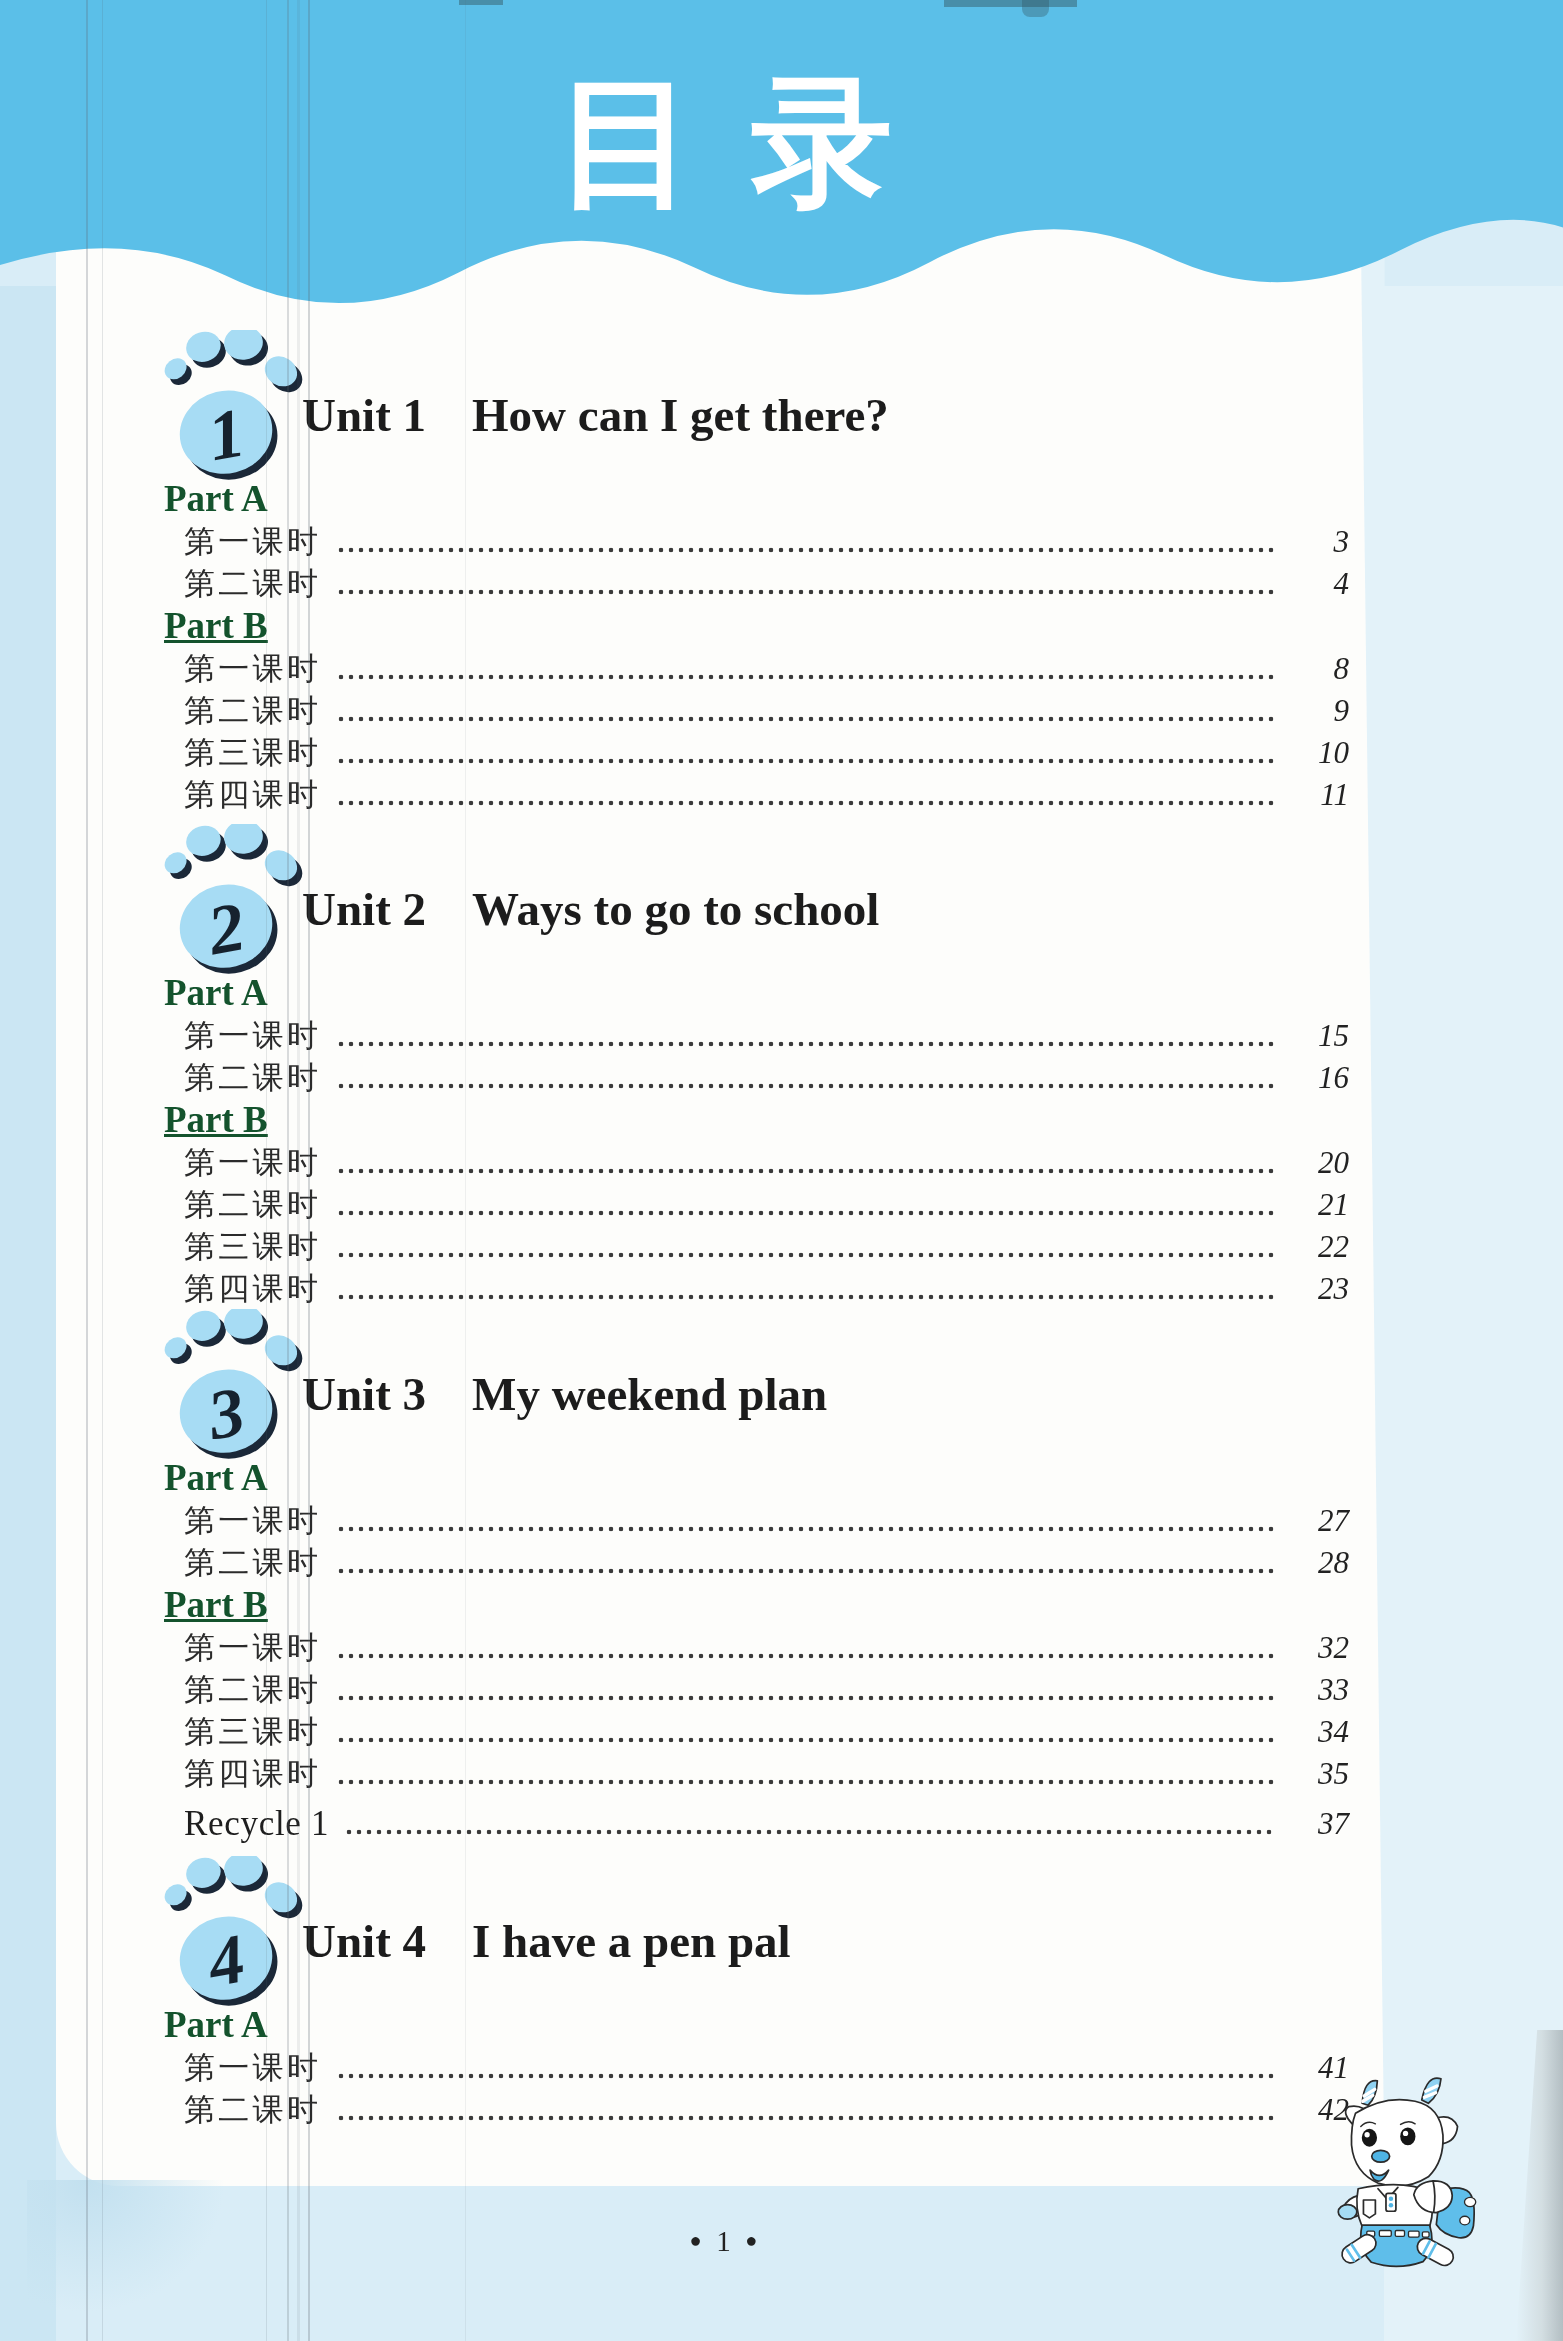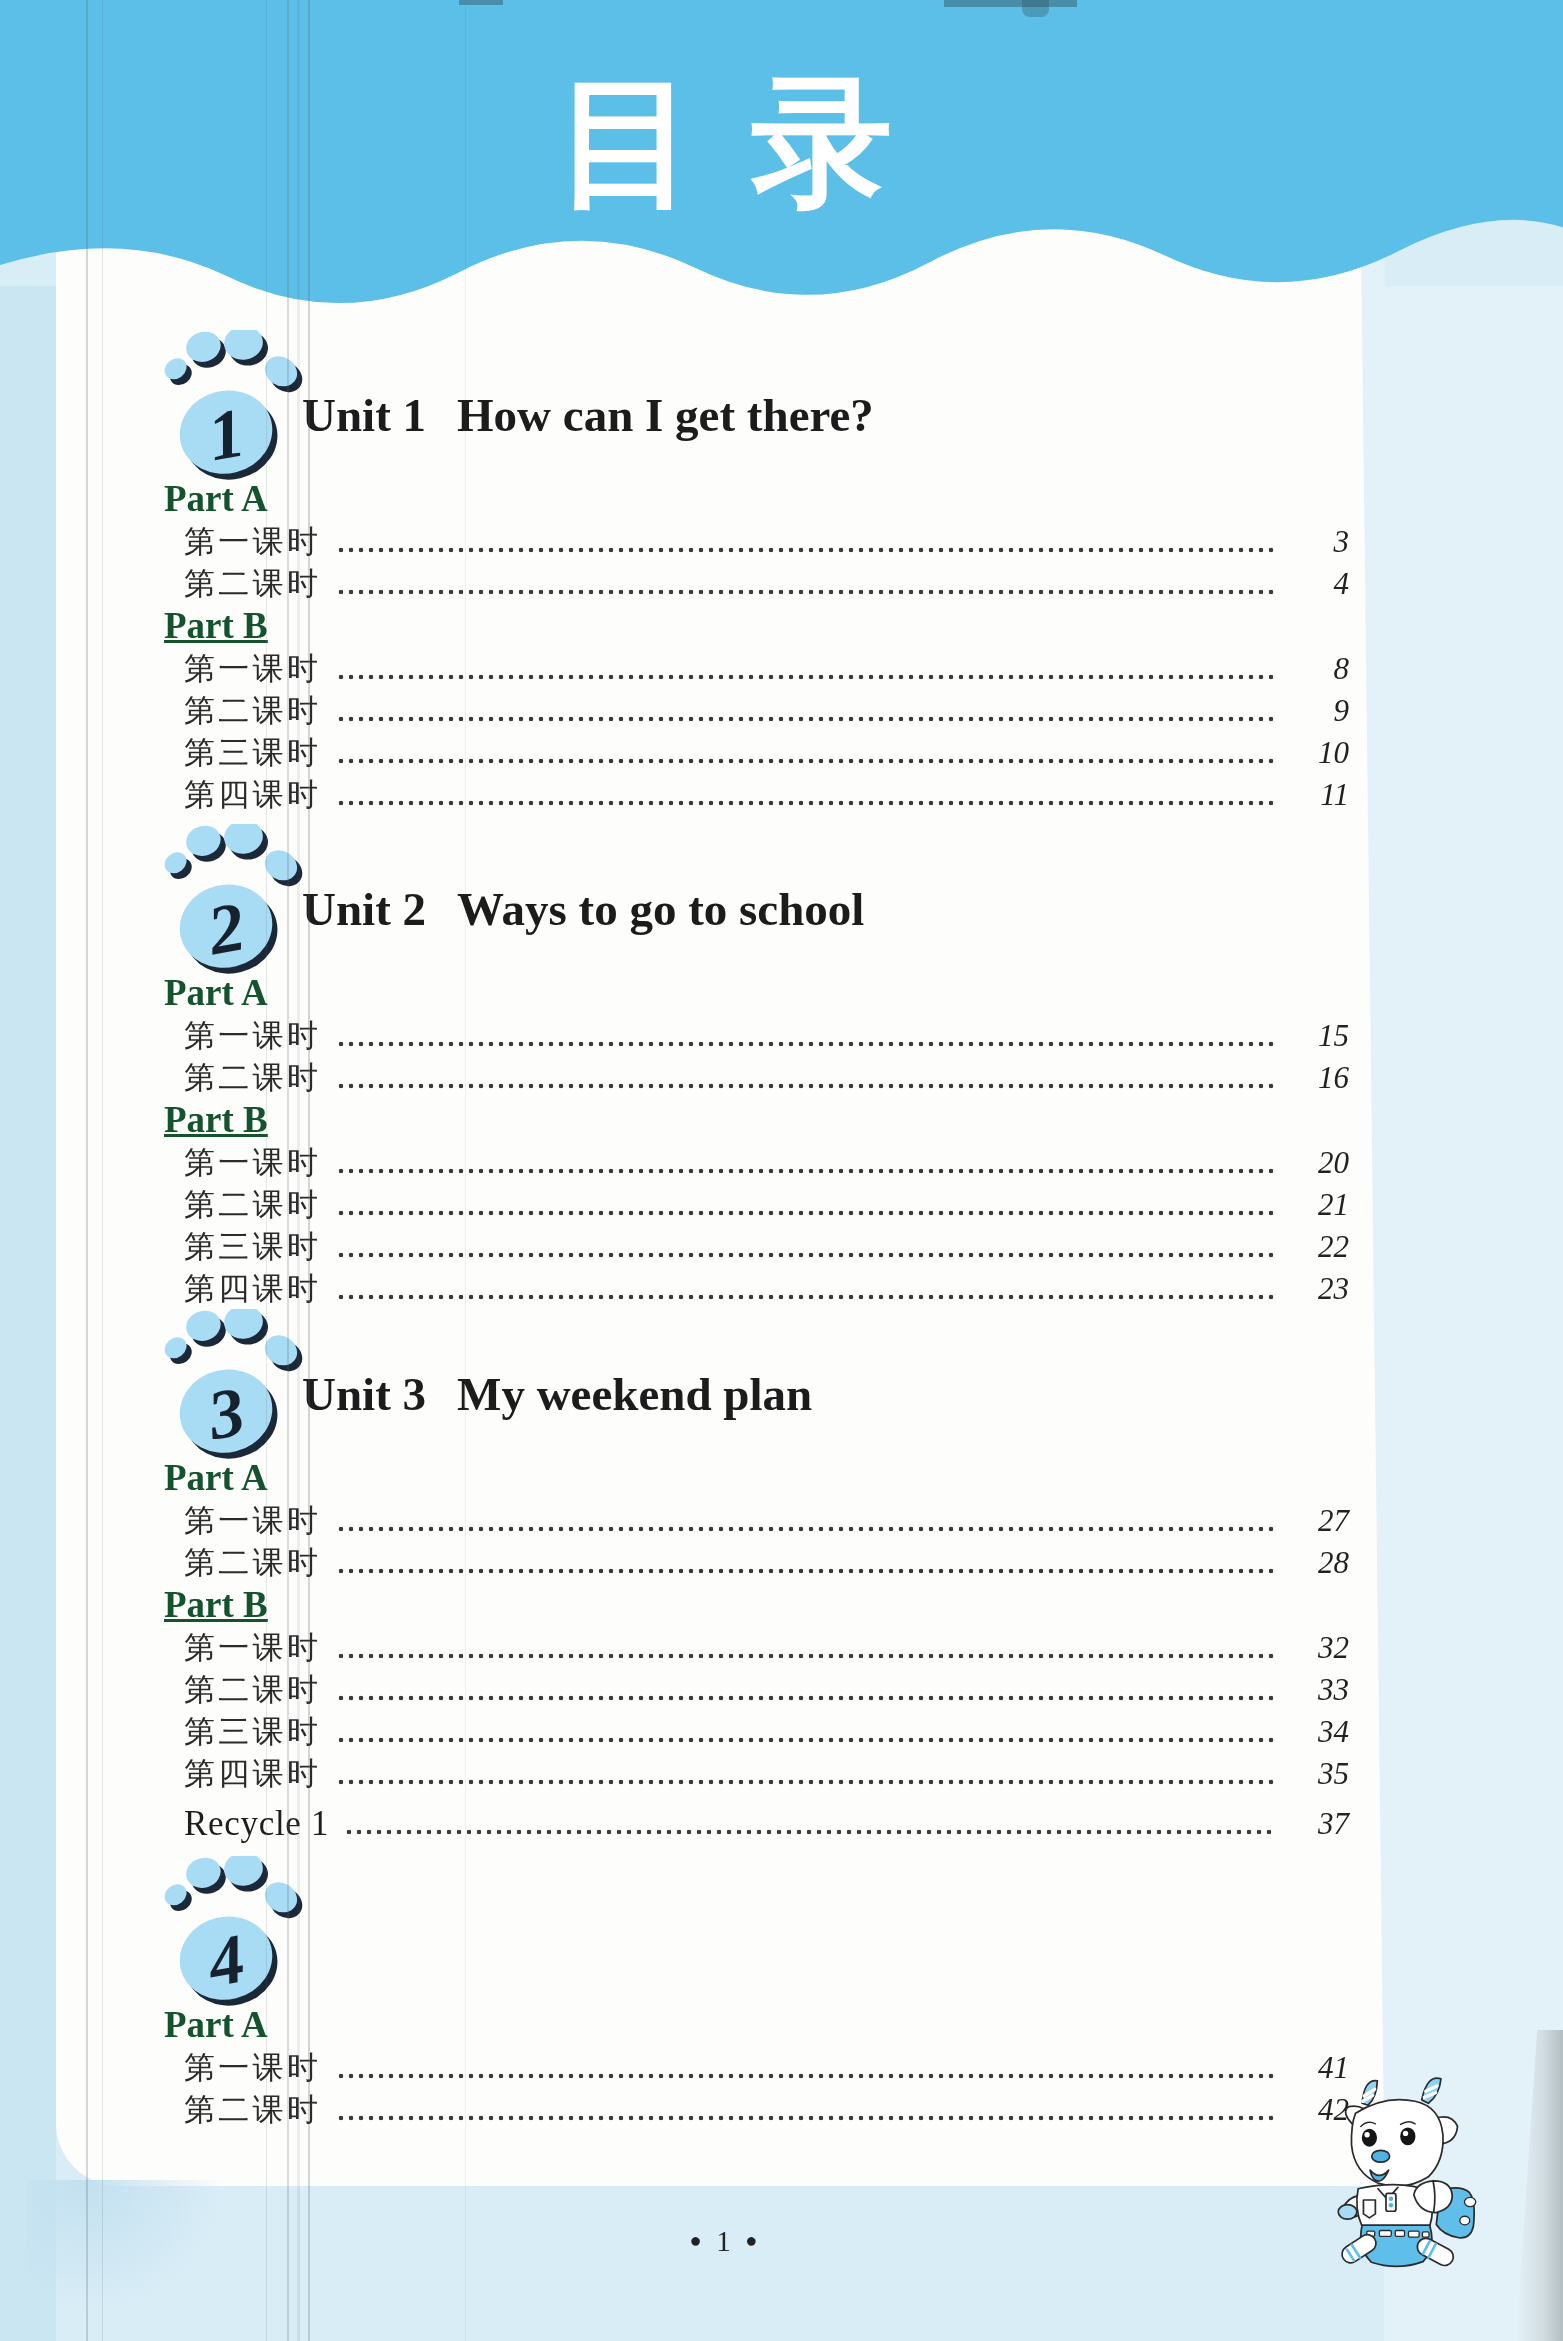--- a/index.html
+++ b/index.html
@@ -44,21 +44,21 @@
   
   .crease{position:absolute;top:0;height:2342px;pointer-events:none;}
   
   .smudge{position:absolute;background:#31525e;}
   
   .section{position:absolute;left:56px;width:1328px;}
   .unit-head{position:relative;height:142px;}
   .paw{position:absolute;left:102px;top:0;}
   .unit-title{
     position:absolute;left:246px;top:60px;
-    display:flex;gap:31px;
+    display:flex;gap:46px;
     font-weight:bold;font-size:47px;color:#1c1c1c;line-height:1.1;
     white-space:nowrap;
   }
   .entries{margin-left:108px;margin-right:35px;}
   .part-label{
     font-weight:bold;font-size:37px;color:#14532d;
     line-height:43px;margin-top:5.3px;
   }
   .part-label.second{margin-top:0;text-decoration:underline;}
   .toc-row{height:42px;display:flex;padding-top:4px;box-sizing:border-box;margin-left:20px;}
@@ -305,20 +305,24 @@
               <ellipse cx="78" cy="35" rx="27" ry="23" fill="#1b2838" transform="rotate(-18 78 35)"></ellipse>
               <ellipse cx="70" cy="26" rx="27" ry="23" fill="#a7dcf4" transform="rotate(-18 70 26)"></ellipse>
               <ellipse cx="140" cy="29" rx="30" ry="26" fill="#1b2838" transform="rotate(-8 140 29)"></ellipse>
               <ellipse cx="132" cy="20" rx="30" ry="26" fill="#a7dcf4" transform="rotate(-8 132 20)"></ellipse>
               <ellipse cx="198" cy="73" rx="26" ry="22" fill="#1b2838" transform="rotate(32 198 73)"></ellipse>
               <ellipse cx="190" cy="64" rx="26" ry="22" fill="#a7dcf4" transform="rotate(32 190 64)"></ellipse>
               <ellipse cx="113" cy="167" rx="72" ry="64" fill="#1b2838" transform="rotate(-14 113 167)"></ellipse>
               <ellipse cx="105" cy="158" rx="72" ry="64" fill="#a7dcf4" transform="rotate(-14 105 158)"></ellipse>
               <text x="105" y="198" text-anchor="middle" font-family="Liberation Serif, serif" font-size="108" font-style="italic" font-weight="bold" fill="#16222e" transform="rotate(-10 105 158)">4</text>
             </svg></div>
+          <div class="unit-title">
+            <span>Unit 4</span>
+            <span>I have a pen pal</span>
+          </div>
         </div>
         <div class="entries">
           <div class="part-label">Part A</div>
           <div class="toc-row">
             <span class="lesson-label">第一课时</span>
             <span class="dot-leader"></span>
             <span class="page-num">41</span>
           </div>
           <div class="toc-row">
             <span class="lesson-label">第二课时</span>

